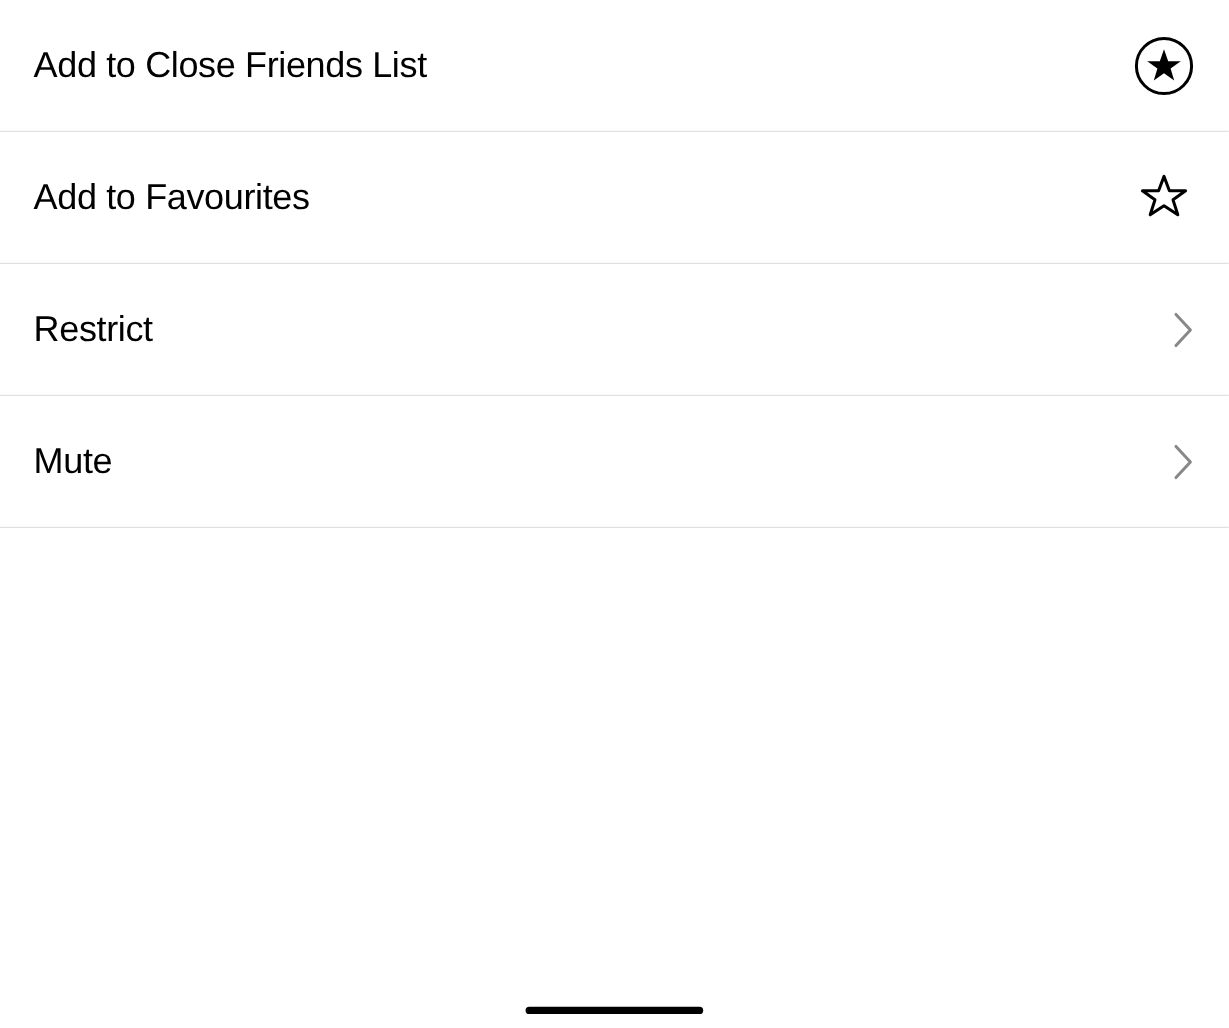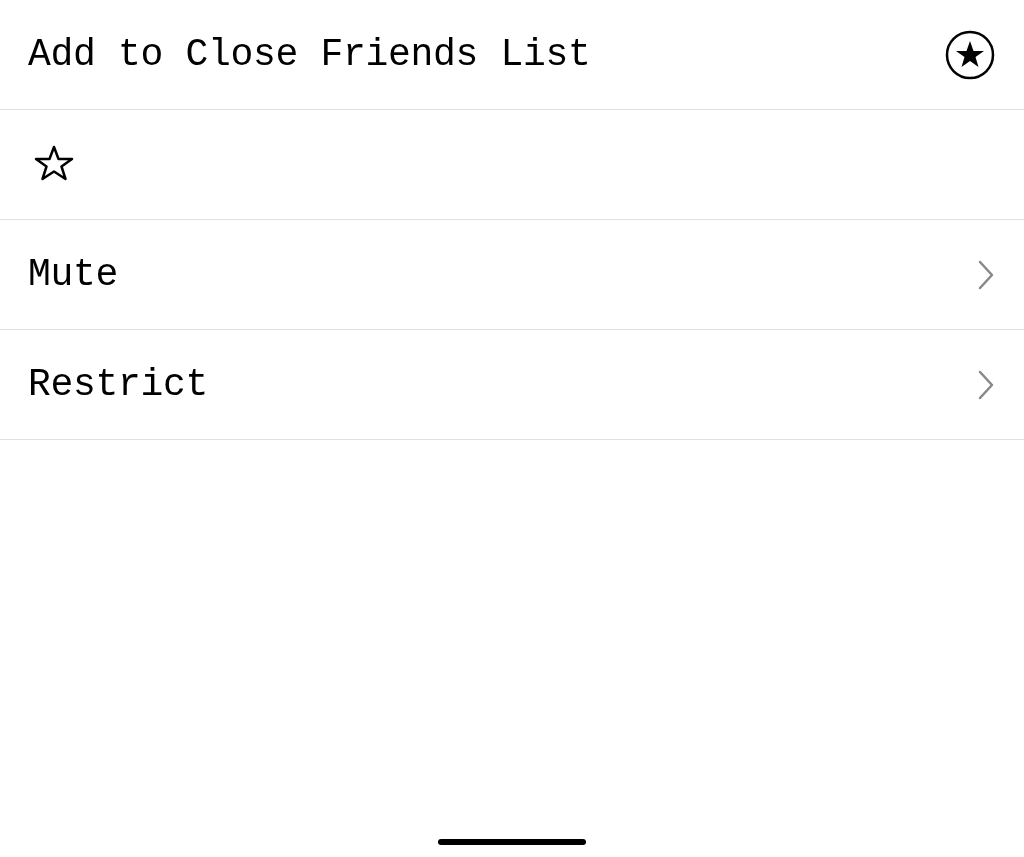--- a/index.html
+++ b/index.html
@@ -25,25 +25,24 @@
       align-items: center;
       justify-content: space-between;
       padding: 0 28px;
       height: 110px;
       border-bottom: 1px solid #e0e0e0;
       cursor: pointer;
       background: #ffffff;
     }
 
     .menu-item-label {
-      font-size: 38px;
+      font-size: 30px;
       font-weight: 400;
       color: #000000;
       letter-spacing: -0.3px;
-      font-family: Liberation Mono, monospace;
     }
 
     .menu-item-icon {
       display: flex;
       align-items: center;
       justify-content: center;
       flex-shrink: 0;
     }
 
     
@@ -78,41 +77,42 @@
     <span class="menu-item-label">Add to Close Friends List</span>
     <div class="menu-item-icon">
       <svg class="close-friends-icon" viewBox="0 0 52 52" fill="none" xmlns="http://www.w3.org/2000/svg">
         <circle cx="26" cy="26" r="23" stroke="#000000" stroke-width="2.5" fill="none"></circle>
         <polygon points="26,12 29.5,22 40,22 31.5,28 34.5,38 26,32 17.5,38 20.5,28 12,22 22.5,22" fill="#000000"></polygon>
       </svg>
     </div>
   </div>
 
   <div class="menu-item">
+    <span class="menu-item-label">Add to Favourites</span>
     <div class="menu-item-icon">
       <svg class="favourites-icon" viewBox="0 0 52 52" fill="none" xmlns="http://www.w3.org/2000/svg">
         <polygon points="26,8 30.5,20 44,20 33.5,27.5 37.5,40 26,32.5 14.5,40 18.5,27.5 8,20 21.5,20" stroke="#000000" stroke-width="2.5" fill="none" stroke-linejoin="round"></polygon>
+      </svg>
+    </div>
+  </div>
+
+  <div class="menu-item">
+    <span class="menu-item-label">Restrict</span>
+    <div class="menu-item-icon">
+      <svg width="20" height="34" viewBox="0 0 20 34" fill="none" xmlns="http://www.w3.org/2000/svg">
+        <polyline points="4,4 16,17 4,30" stroke="#888888" stroke-width="2.5" stroke-linecap="round" stroke-linejoin="round" fill="none"></polyline>
       </svg>
     </div>
   </div>
 
   <div class="menu-item">
     <span class="menu-item-label">Mute</span>
     <div class="menu-item-icon">
       <svg width="20" height="34" viewBox="0 0 20 34" fill="none" xmlns="http://www.w3.org/2000/svg">
         <polyline points="4,4 16,17 4,30" stroke="#888888" stroke-width="2.5" stroke-linecap="round" stroke-linejoin="round" fill="none"></polyline>
       </svg>
     </div>
   </div>
 
-  <div class="menu-item">
-    <span class="menu-item-label">Restrict</span>
-    <div class="menu-item-icon">
-      <svg width="20" height="34" viewBox="0 0 20 34" fill="none" xmlns="http://www.w3.org/2000/svg">
-        <polyline points="4,4 16,17 4,30" stroke="#888888" stroke-width="2.5" stroke-linecap="round" stroke-linejoin="round" fill="none"></polyline>
-      </svg>
-    </div>
-  </div>
-
 
 </div>
 
 <div class="home-indicator"></div>
 
 </body></html>

